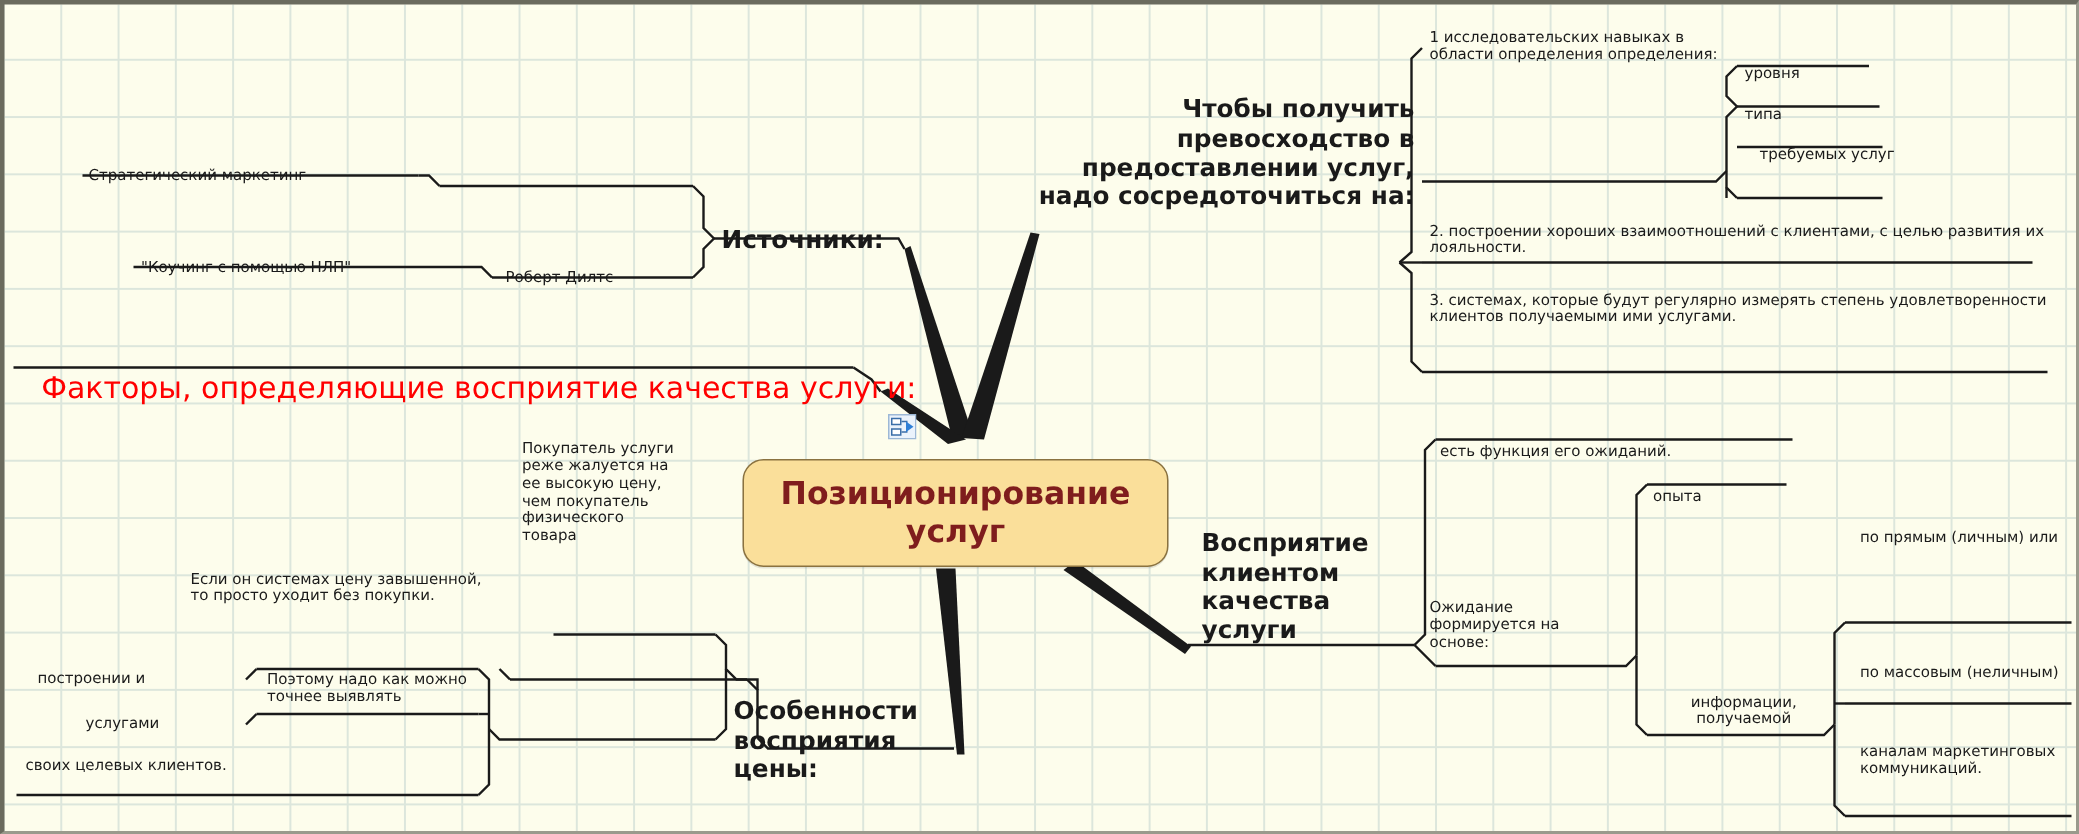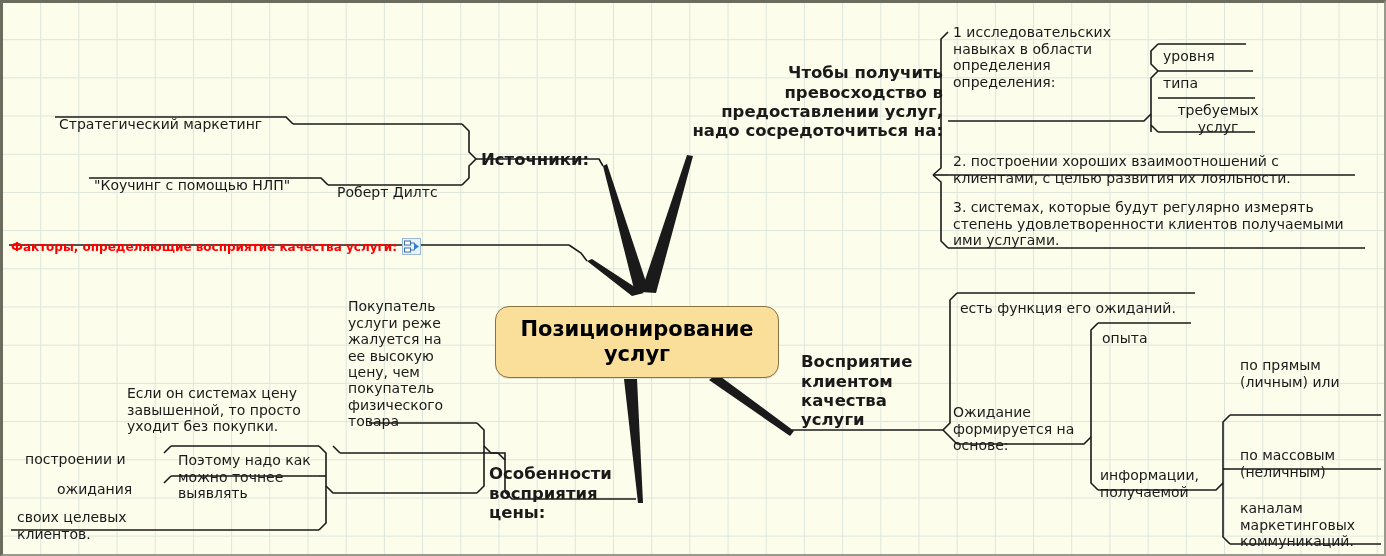--- a/index.html
+++ b/index.html
@@ -34,47 +34,48 @@
     height: 556px;
     pointer-events: none;
   }
   .node {
     position: absolute;
     box-sizing: border-box;
     white-space: pre-line;
     line-height: 1.17;
   }
   .lbl {
-    font-size: 14px;
+    font-size: 10px;
   }
   .lbl-b {
     font-weight: bold;
     font-size: 16.5px;
   }
   .lbl-red {
-    font-weight: bold;
-    font-size: 12px;
+    font-weight: normal;
+    font-size: 20px;
     color: #ff0000;
+    text-align: right;
   }
   .center-node {
     position: absolute;
     left: 492px;
     top: 303px;
     width: 282px;
     height: 70px;
     background: #fadf9a;
     border: 1.5px solid #8a7240;
     border-radius: 14px;
     display: flex;
     align-items: center;
     justify-content: center;
     text-align: center;
     font-size: 21px;
     font-weight: bold;
-    color: #000000;
+    color: #7f1d1d;
     line-height: 1.18;
     z-index: 5;
     box-shadow: 0 1px 0 rgba(0,0,0,0.10);
   }
   .link-icon {
     display: inline-block;
     vertical-align: -4px;
     width: 19px;
     height: 17px;
     margin-left: 5px;
@@ -249,21 +250,21 @@
   </div>
 
   <div class="node lbl" style="left:950px; top:385px; width:125px;">
     <span>Ожидание формируется на основе:</span>
   </div>
 
   <div class="node lbl" style="left:1099px; top:311px; width:120px;">
     <span>опыта</span>
   </div>
 
-  <div class="node lbl" style="left:1097px; top:448px; width:125px;">
+  <div class="node lbl" style="left:1097px; top:448px; width:125px;text-align:center;">
     <span>информации, получаемой</span>
   </div>
 
   <div class="node lbl" style="left:1237px; top:338px; width:145px;">
     <span>по прямым (личным) или</span>
   </div>
   <div class="node lbl" style="left:1237px; top:428px; width:145px;">
     <span>по массовым (неличным)</span>
   </div>
   <div class="node lbl" style="left:1237px; top:481px; width:145px;">
@@ -283,19 +284,19 @@
   </div>
 
   <div class="node lbl" style="left:175px; top:433px; width:140px;">
     <span>Поэтому надо как можно точнее выявлять</span>
   </div>
 
   <div class="node lbl" style="left:22px; top:432px; width:145px;">
     <span>построении и</span>
   </div>
   <div class="node lbl" style="left:54px; top:462px; width:115px;">
-    <span>ожидания</span>
+    <span>услугами</span>
   </div>
   <div class="node lbl" style="left:14px; top:490px; width:145px;">
     <span>своих целевых клиентов.</span>
   </div>
 
 </div>
 
 </body></html>

